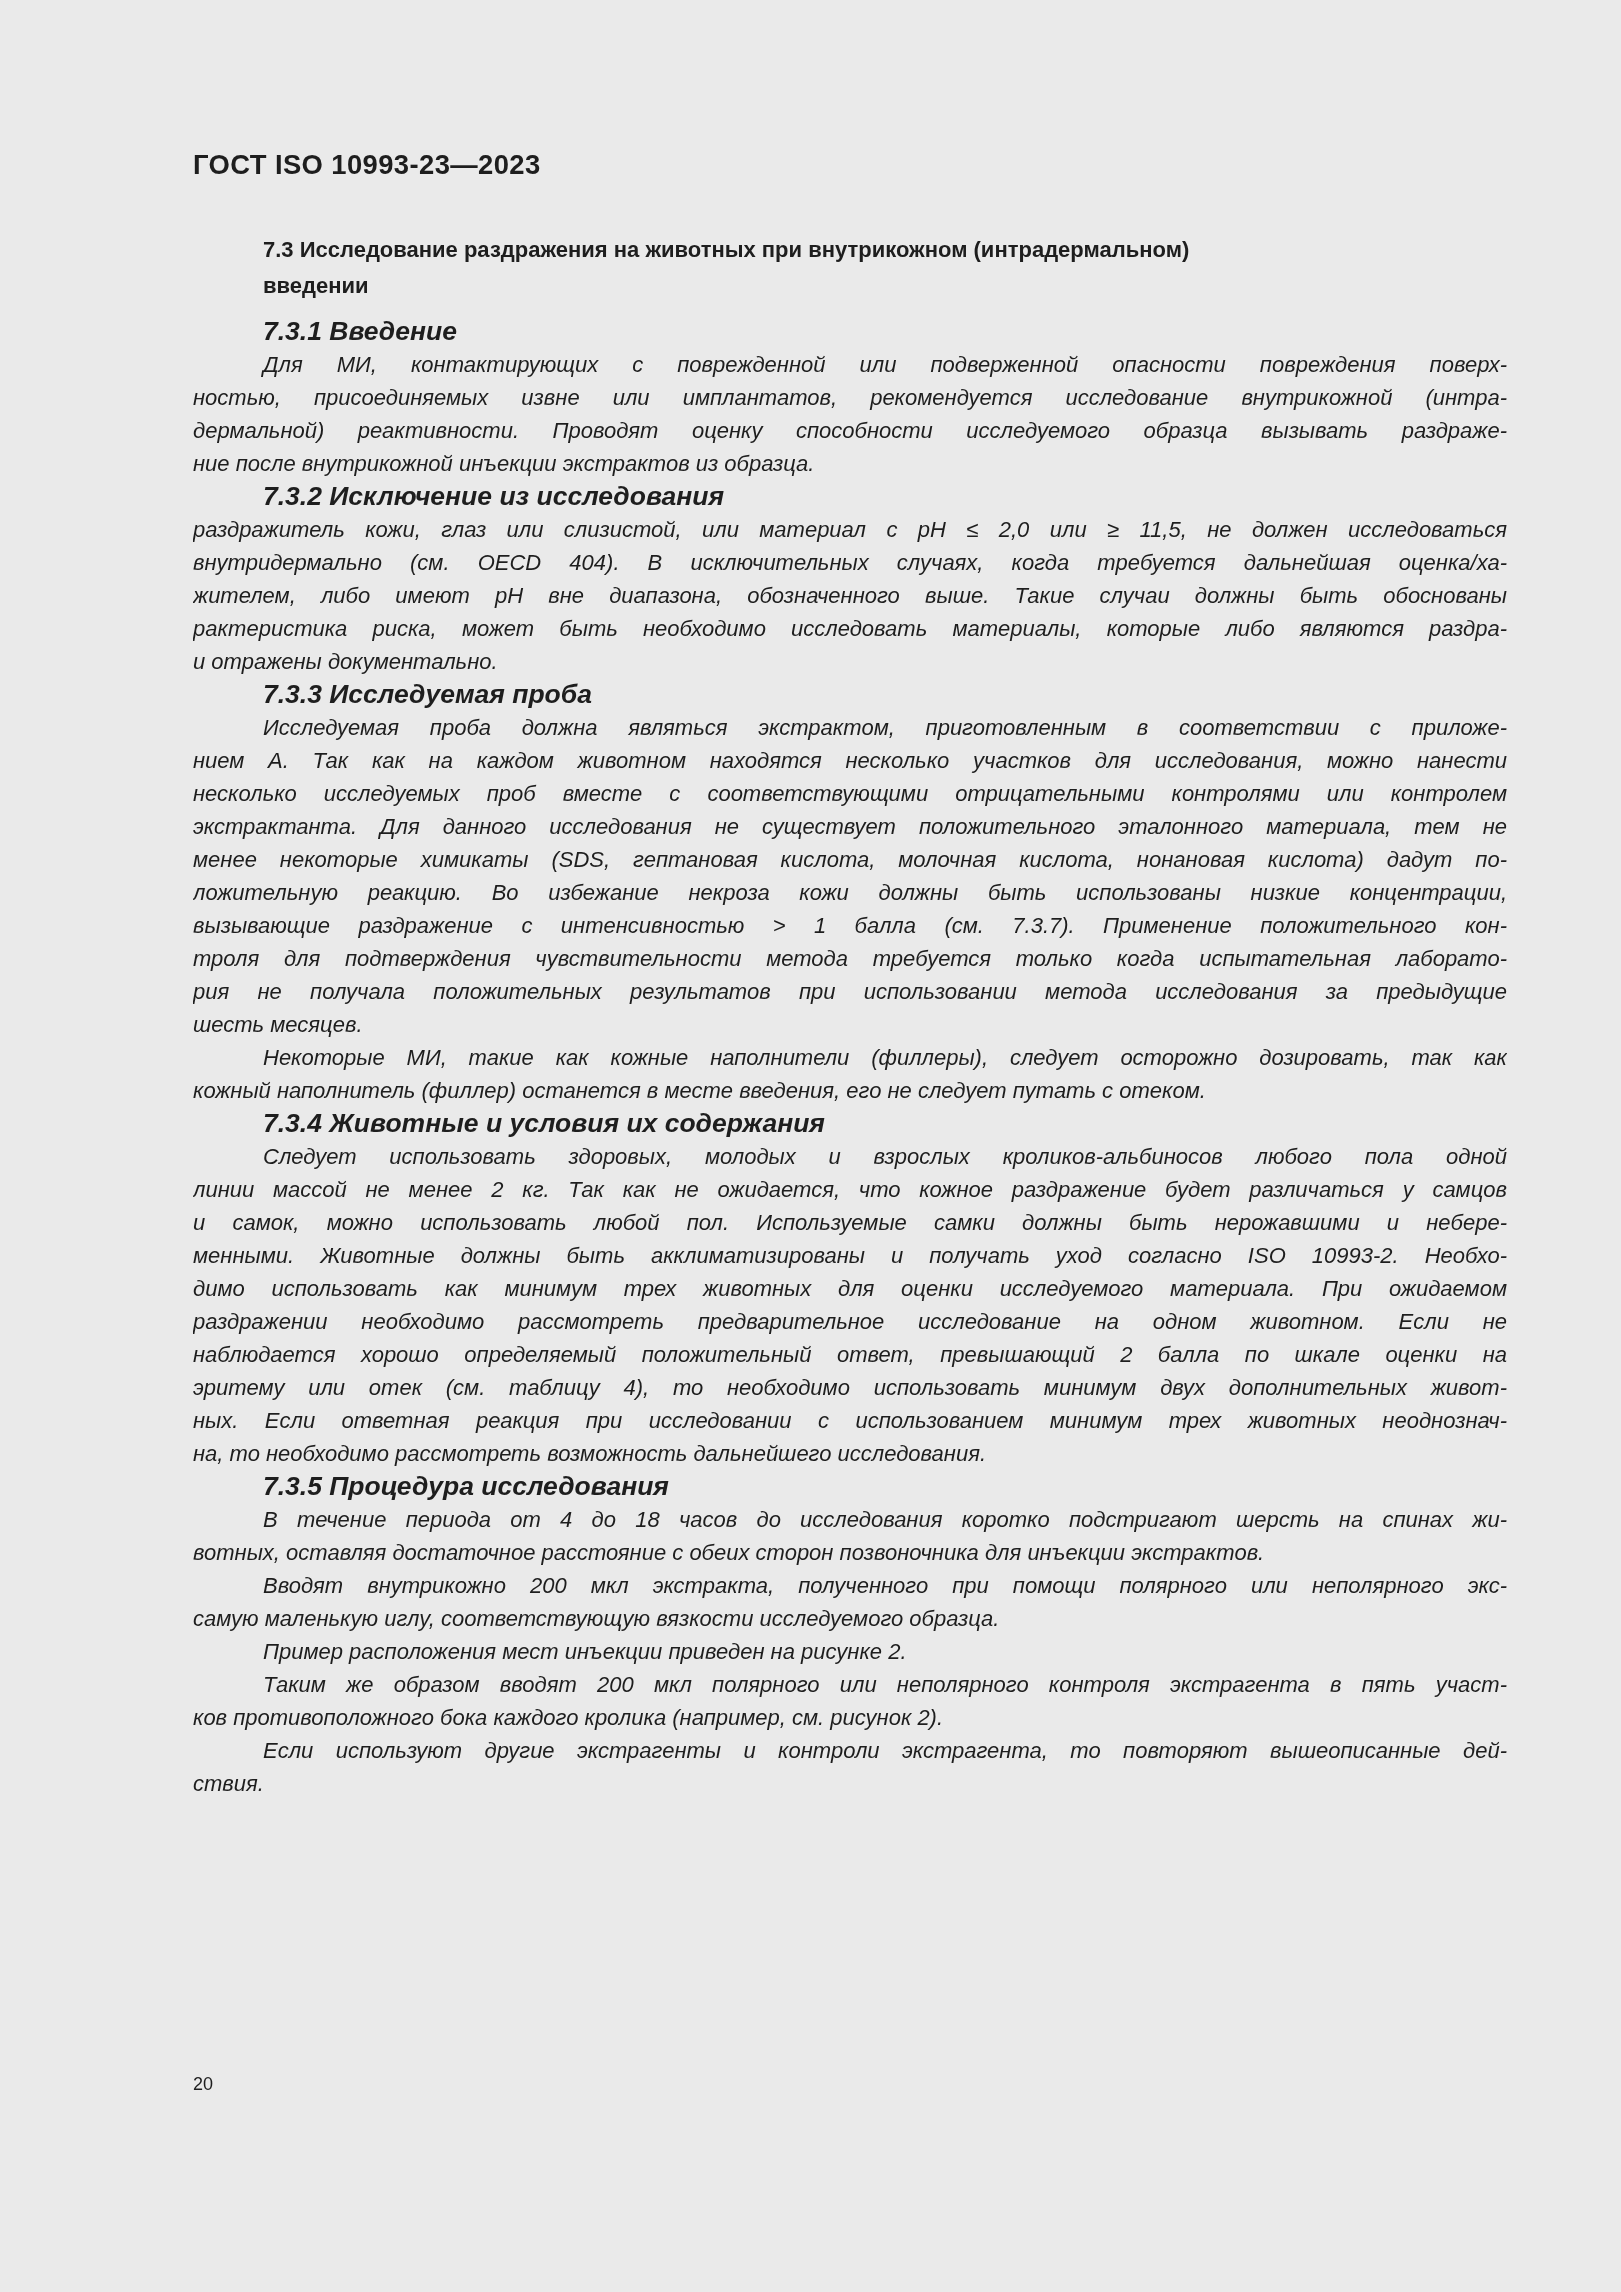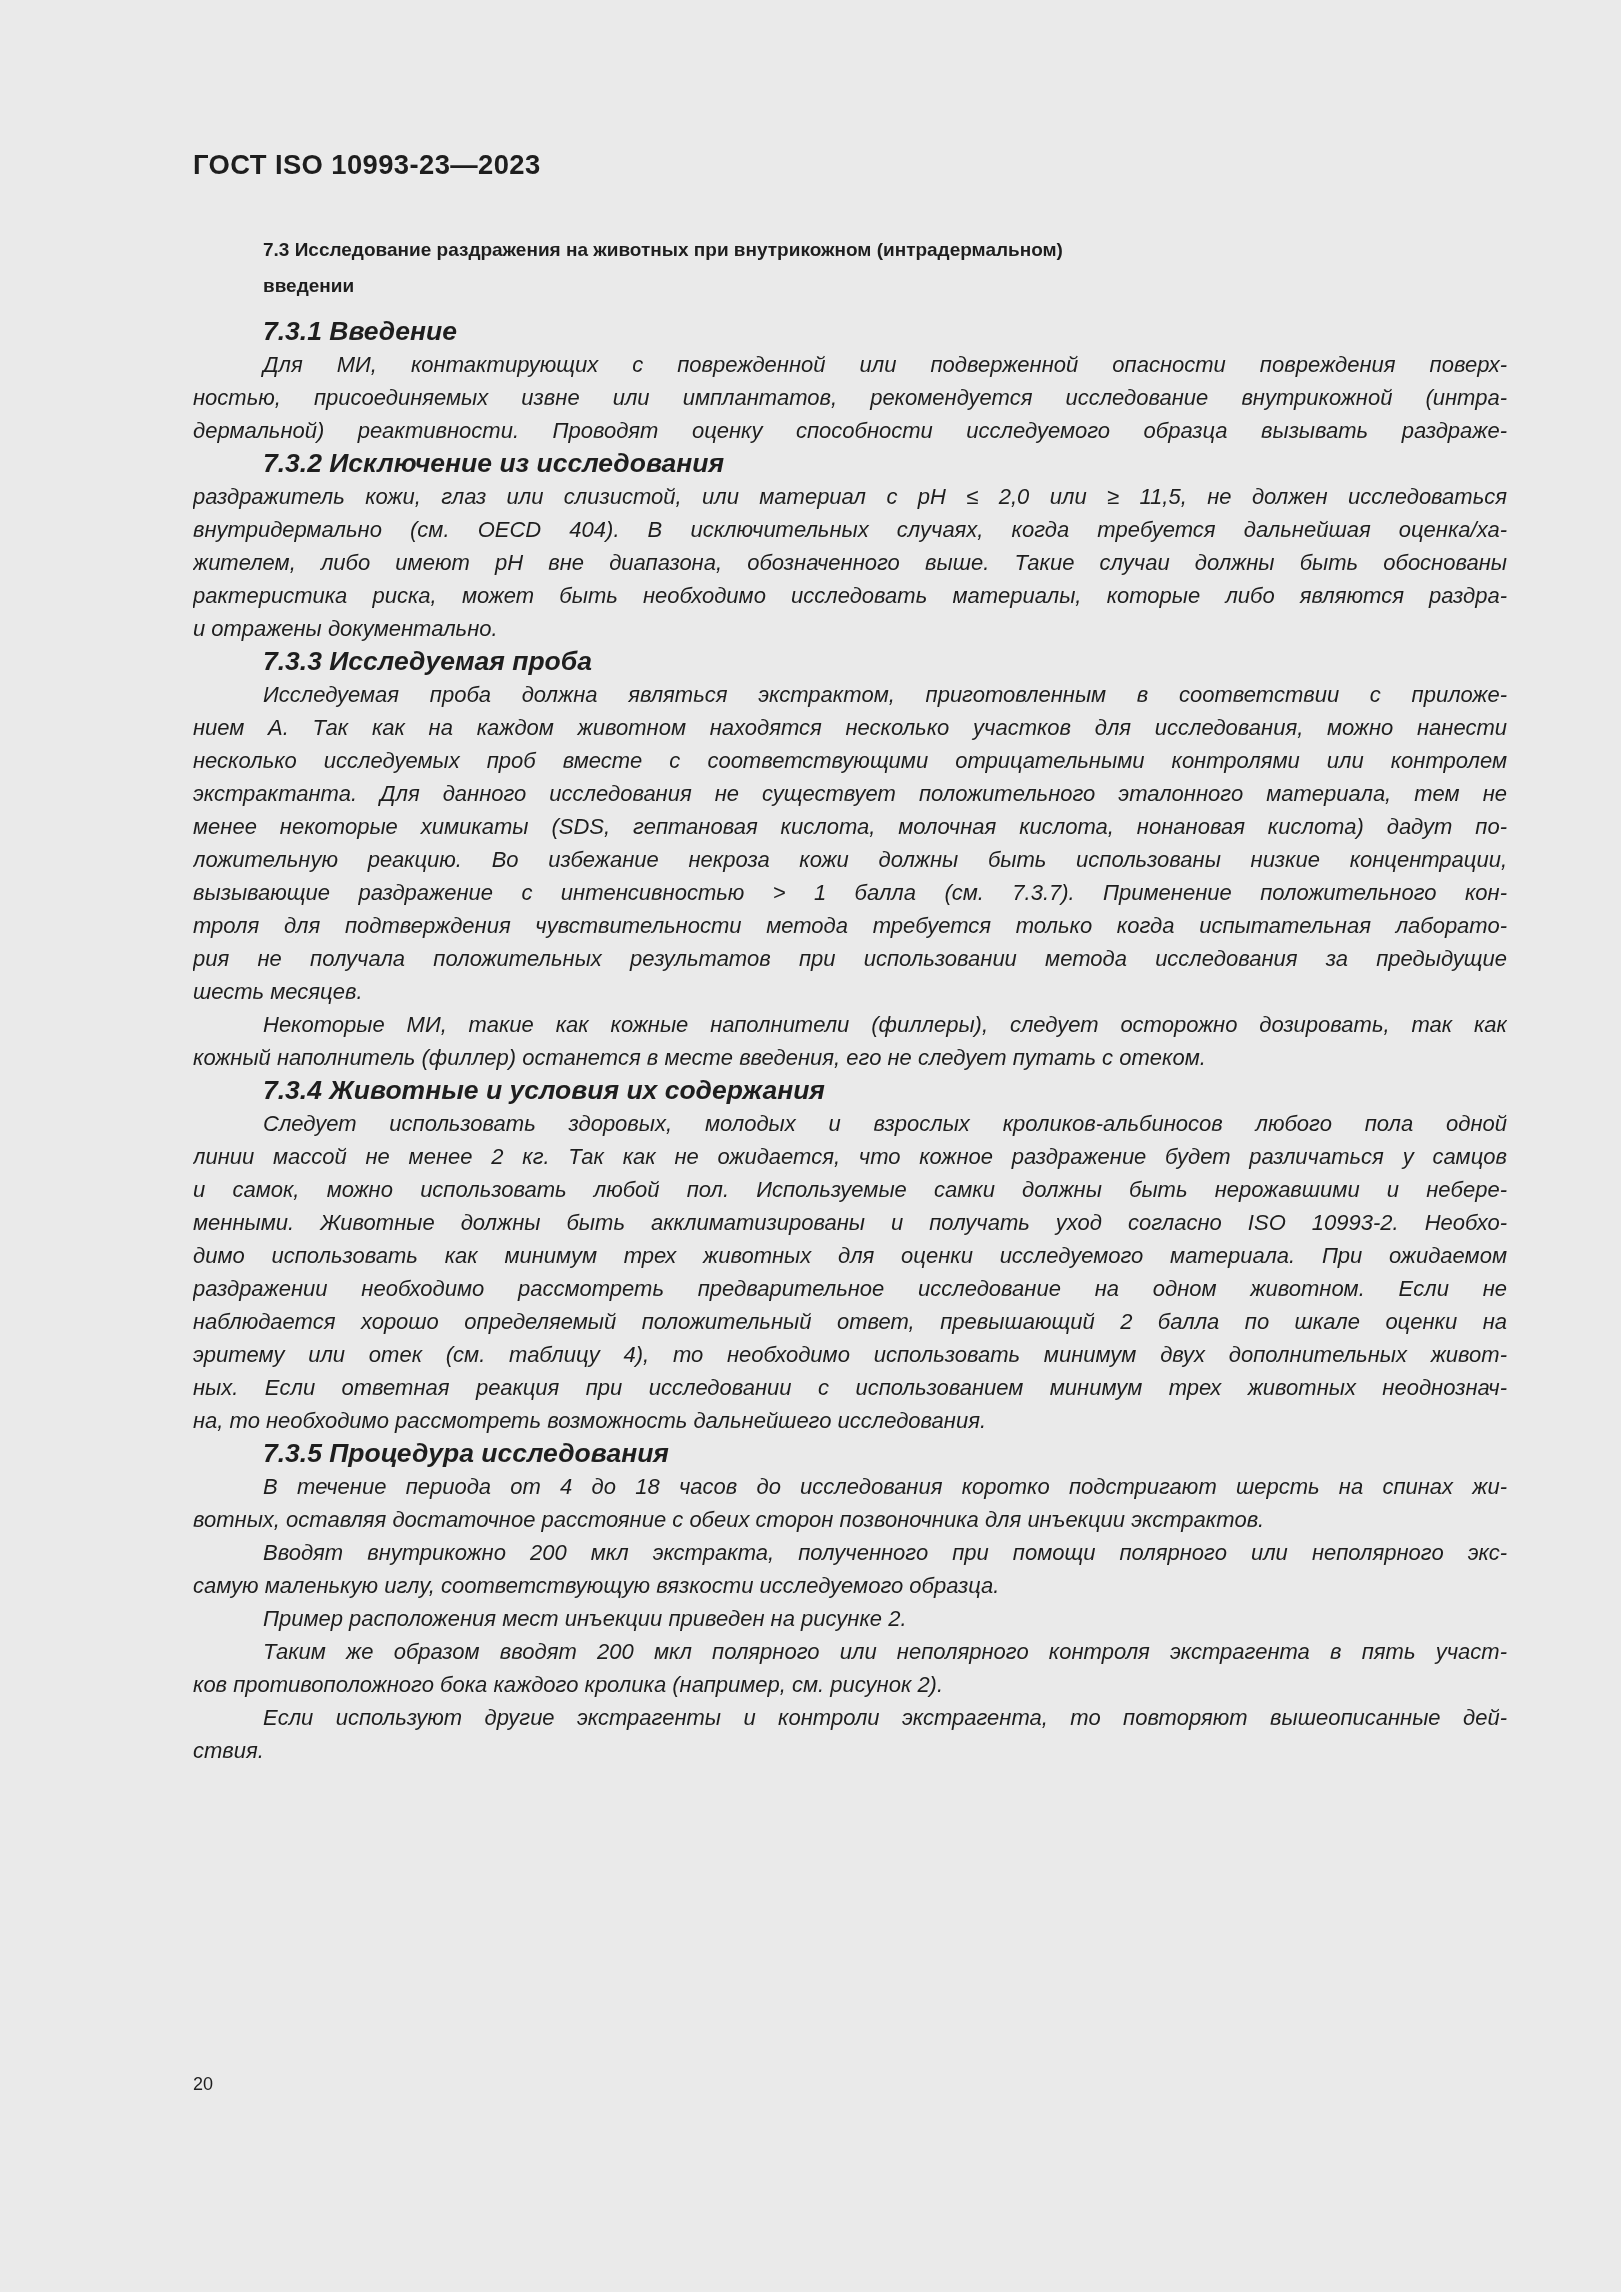--- a/index.html
+++ b/index.html
@@ -13,21 +13,21 @@
   }
   .doc-header{
     position:absolute;left:193px;top:149px;
     font-size:27.4px;font-weight:bold;line-height:31px;
     letter-spacing:0.4px;
   }
   .doc-body{
     position:absolute;left:193px;top:232px;width:1314px;
   }
   .h2{
-    font-size:19px;font-weight:bold;line-height:36px;
+    font-size:22px;font-weight:bold;line-height:36px;
     padding-left:70px;margin-bottom:10.8px;
   }
   .h2 .hline{display:block}
   .h3{
     font-size:26.5px;font-weight:bold;line-height:33px;
     padding-left:70px;white-space:nowrap;font-style:italic;
   }
   .ln{
     font-size:22px;line-height:33px;height:33px;
     overflow:hidden;
@@ -47,20 +47,21 @@
 
 <div class="doc-body" id="doc-body">
     <div class="h2">
       <span class="hline">7.3 Исследование раздражения на животных при внутрикожном (интрадермальном)</span>
       <span class="hline">введении</span>
     </div>
     <div class="h3">7.3.1 Введение</div>
     <div class="ln j ind">Для МИ, контактирующих с поврежденной или подверженной опасности повреждения поверх-</div>
     <div class="ln j">ностью, присоединяемых извне или имплантатов, рекомендуется исследование внутрикожной (интра-</div>
     <div class="ln j">дермальной) реактивности. Проводят оценку способности исследуемого образца вызывать раздраже-</div>
+    <div class="ln">ние после внутрикожной инъекции экстрактов из образца.</div>
     <div class="h3">7.3.2 Исключение из исследования</div>
     <div class="ln j">раздражитель кожи, глаз или слизистой, или материал с pH ≤ 2,0 или ≥ 11,5, не должен исследоваться</div>
     <div class="ln j">внутридермально (см. OECD 404). В исключительных случаях, когда требуется дальнейшая оценка/ха-</div>
     <div class="ln j">жителем, либо имеют pH вне диапазона, обозначенного выше. Такие случаи должны быть обоснованы</div>
     <div class="ln j">рактеристика риска, может быть необходимо исследовать материалы, которые либо являются раздра-</div>
     <div class="ln">и отражены документально.</div>
     <div class="h3">7.3.3 Исследуемая проба</div>
     <div class="ln j ind">Исследуемая проба должна являться экстрактом, приготовленным в соответствии с приложе-</div>
     <div class="ln j">нием А. Так как на каждом животном находятся несколько участков для исследования, можно нанести</div>
     <div class="ln j">несколько исследуемых проб вместе с соответствующими отрицательными контролями или контролем</div>

